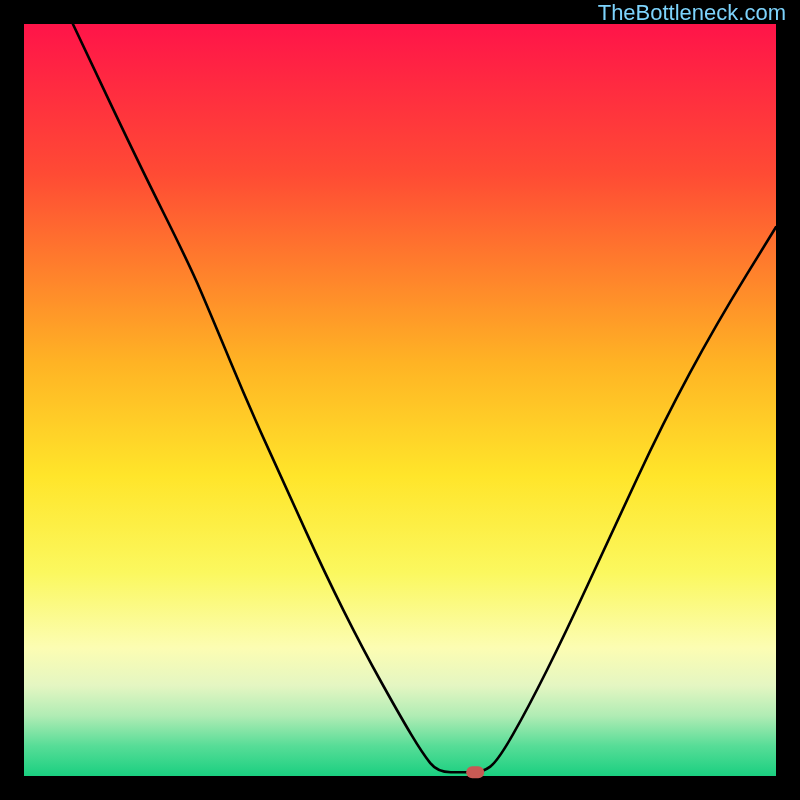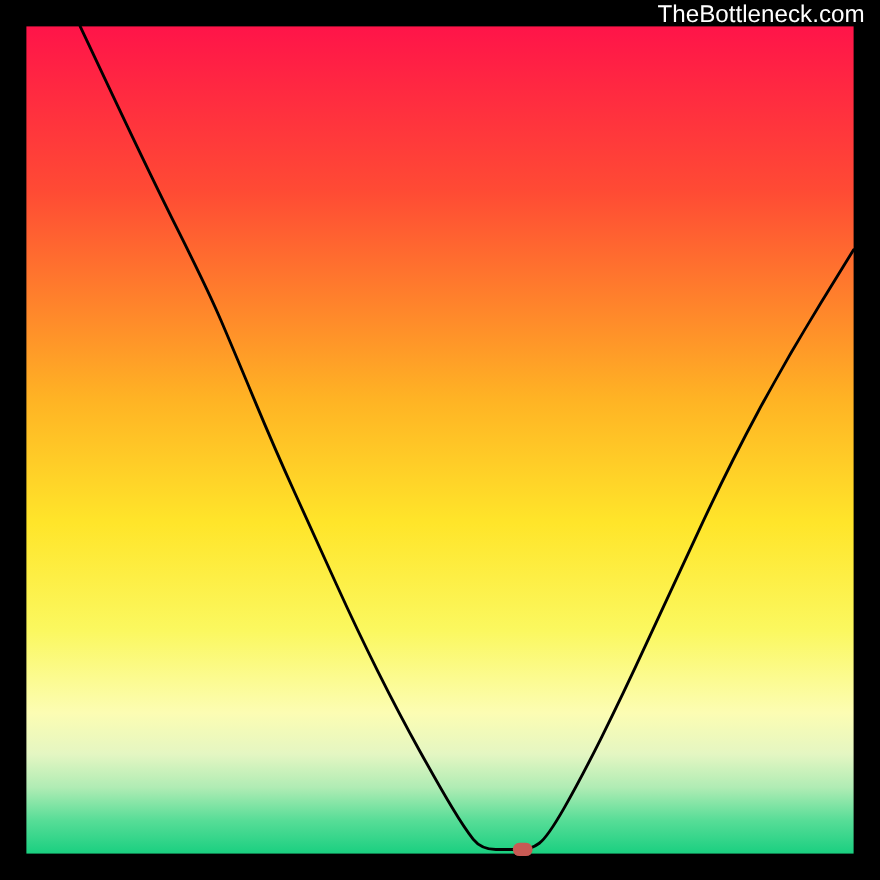--- a/index.html
+++ b/index.html
@@ -18,21 +18,21 @@
     height: 776px;
     background: #000;
   }
   .watermark {
     position: absolute;
     top: 0px;
     right: 14px;
     font-family: Arial, Helvetica, sans-serif;
     font-size: 22px;
     font-weight: 500;
-    color: #ffffff;
+    color: #7dd3fc;
     letter-spacing: 0px;
   }
   svg {
     display: block;
   }
 </style>
 </head>
 <body>
 
 <div class="frame">

